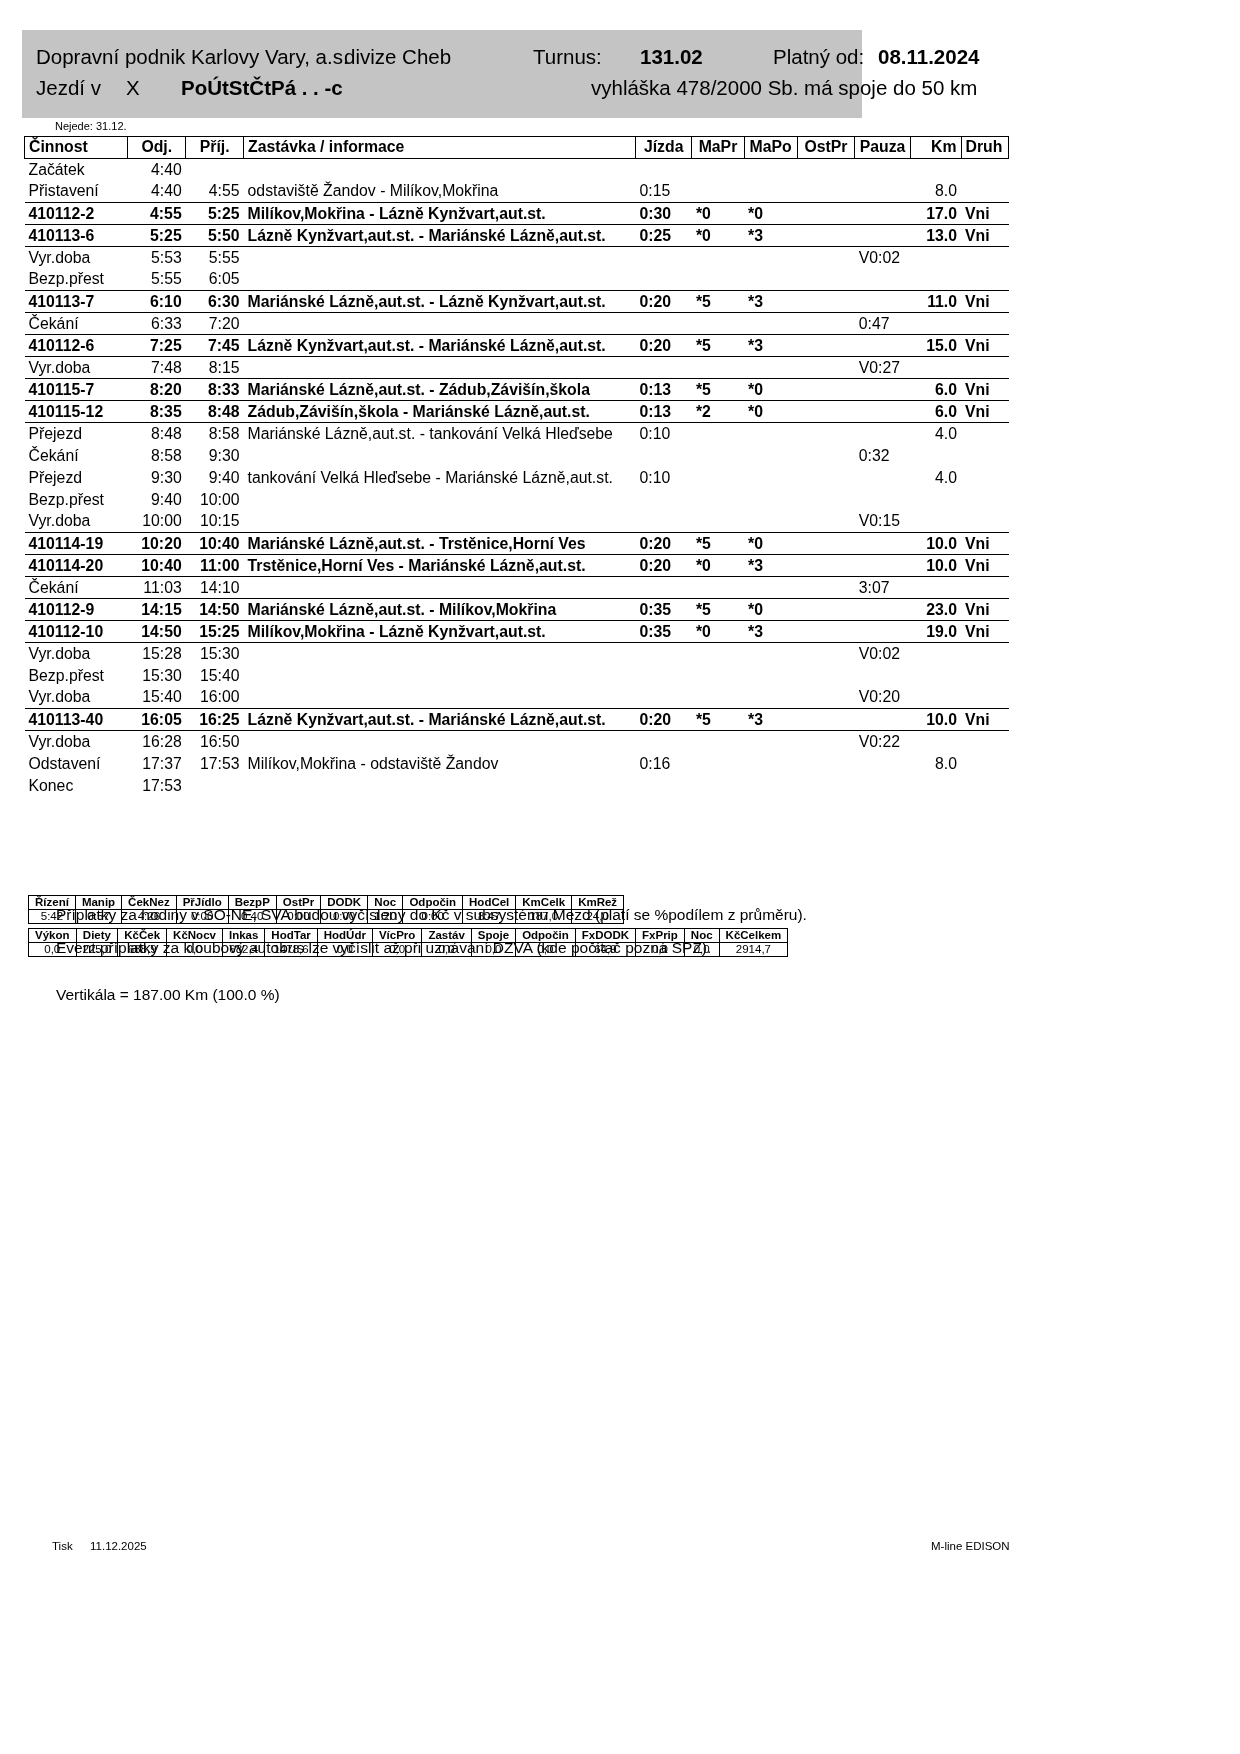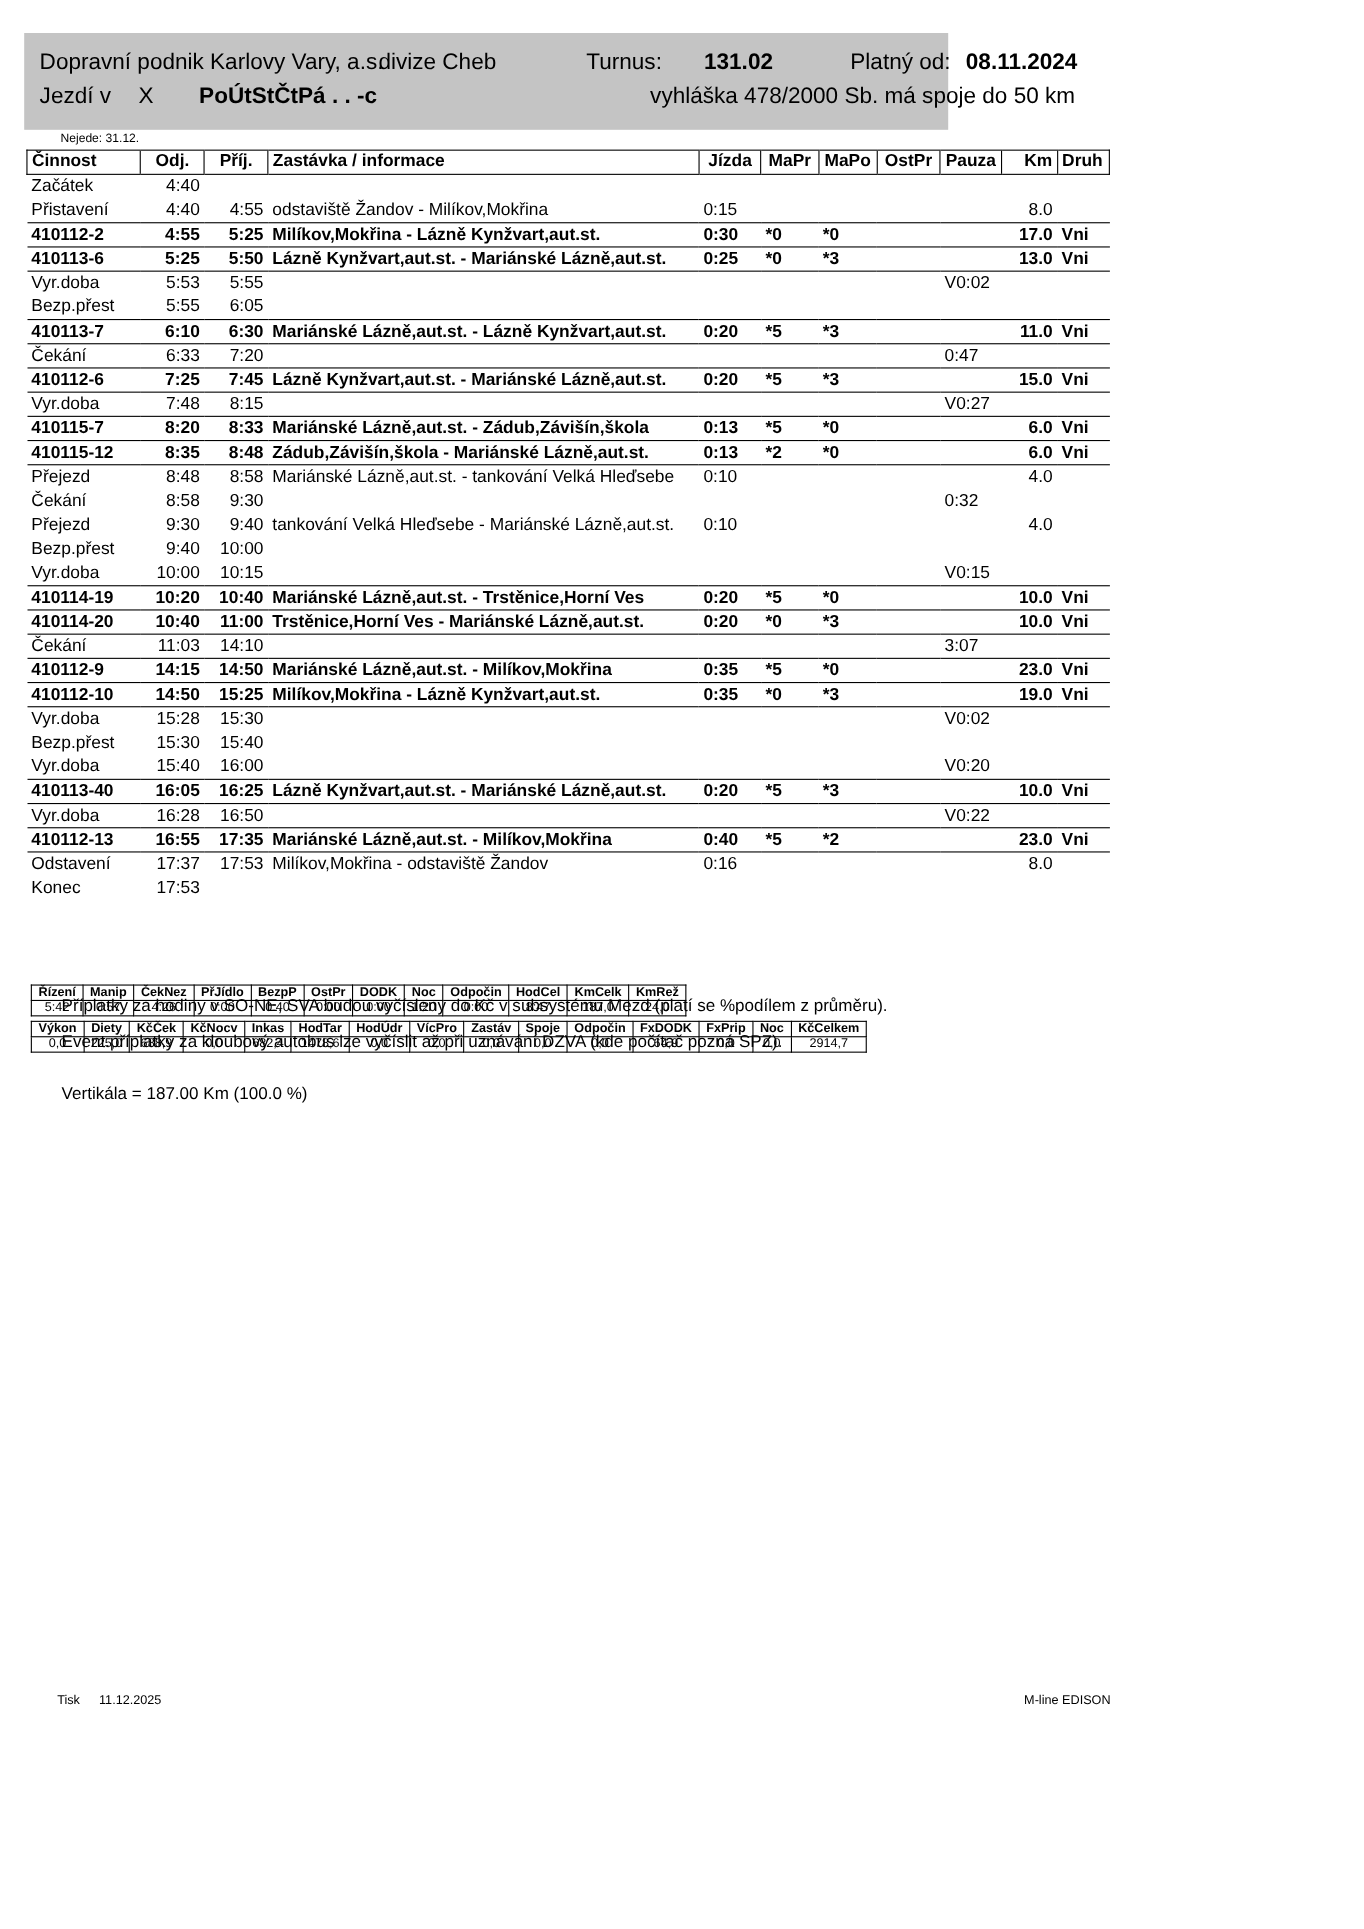--- a/index.html
+++ b/index.html
@@ -501,33 +501,20 @@
           <td class="c-odj">16:28</td>
           <td class="c-prij">16:50</td>
           <td class="c-zast"></td>
           <td class="c-jizda"></td>
           <td class="c-mapr"></td>
           <td class="c-mapo"></td>
           <td class="c-ostpr"></td>
           <td class="c-pauza">V0:22</td>
           <td class="c-km"></td>
           <td class="c-druh"></td>
-        </tr>
-        <tr class="spoj rule-top rule-bot">
-          <td class="c-cin">410112-13</td>
-          <td class="c-odj">16:55</td>
-          <td class="c-prij">17:35</td>
-          <td class="c-zast">Mariánské Lázně,aut.st. - Milíkov,Mokřina</td>
-          <td class="c-jizda">0:40</td>
-          <td class="c-mapr">*5</td>
-          <td class="c-mapo">*2</td>
-          <td class="c-ostpr"></td>
-          <td class="c-pauza"></td>
-          <td class="c-km">23.0</td>
-          <td class="c-druh">Vni</td>
         </tr>
         <tr>
           <td class="c-cin">Odstavení</td>
           <td class="c-odj">17:37</td>
           <td class="c-prij">17:53</td>
           <td class="c-zast">Milíkov,Mokřina - odstaviště Žandov</td>
           <td class="c-jizda">0:16</td>
           <td class="c-mapr"></td>
           <td class="c-mapo"></td>
           <td class="c-ostpr"></td>

